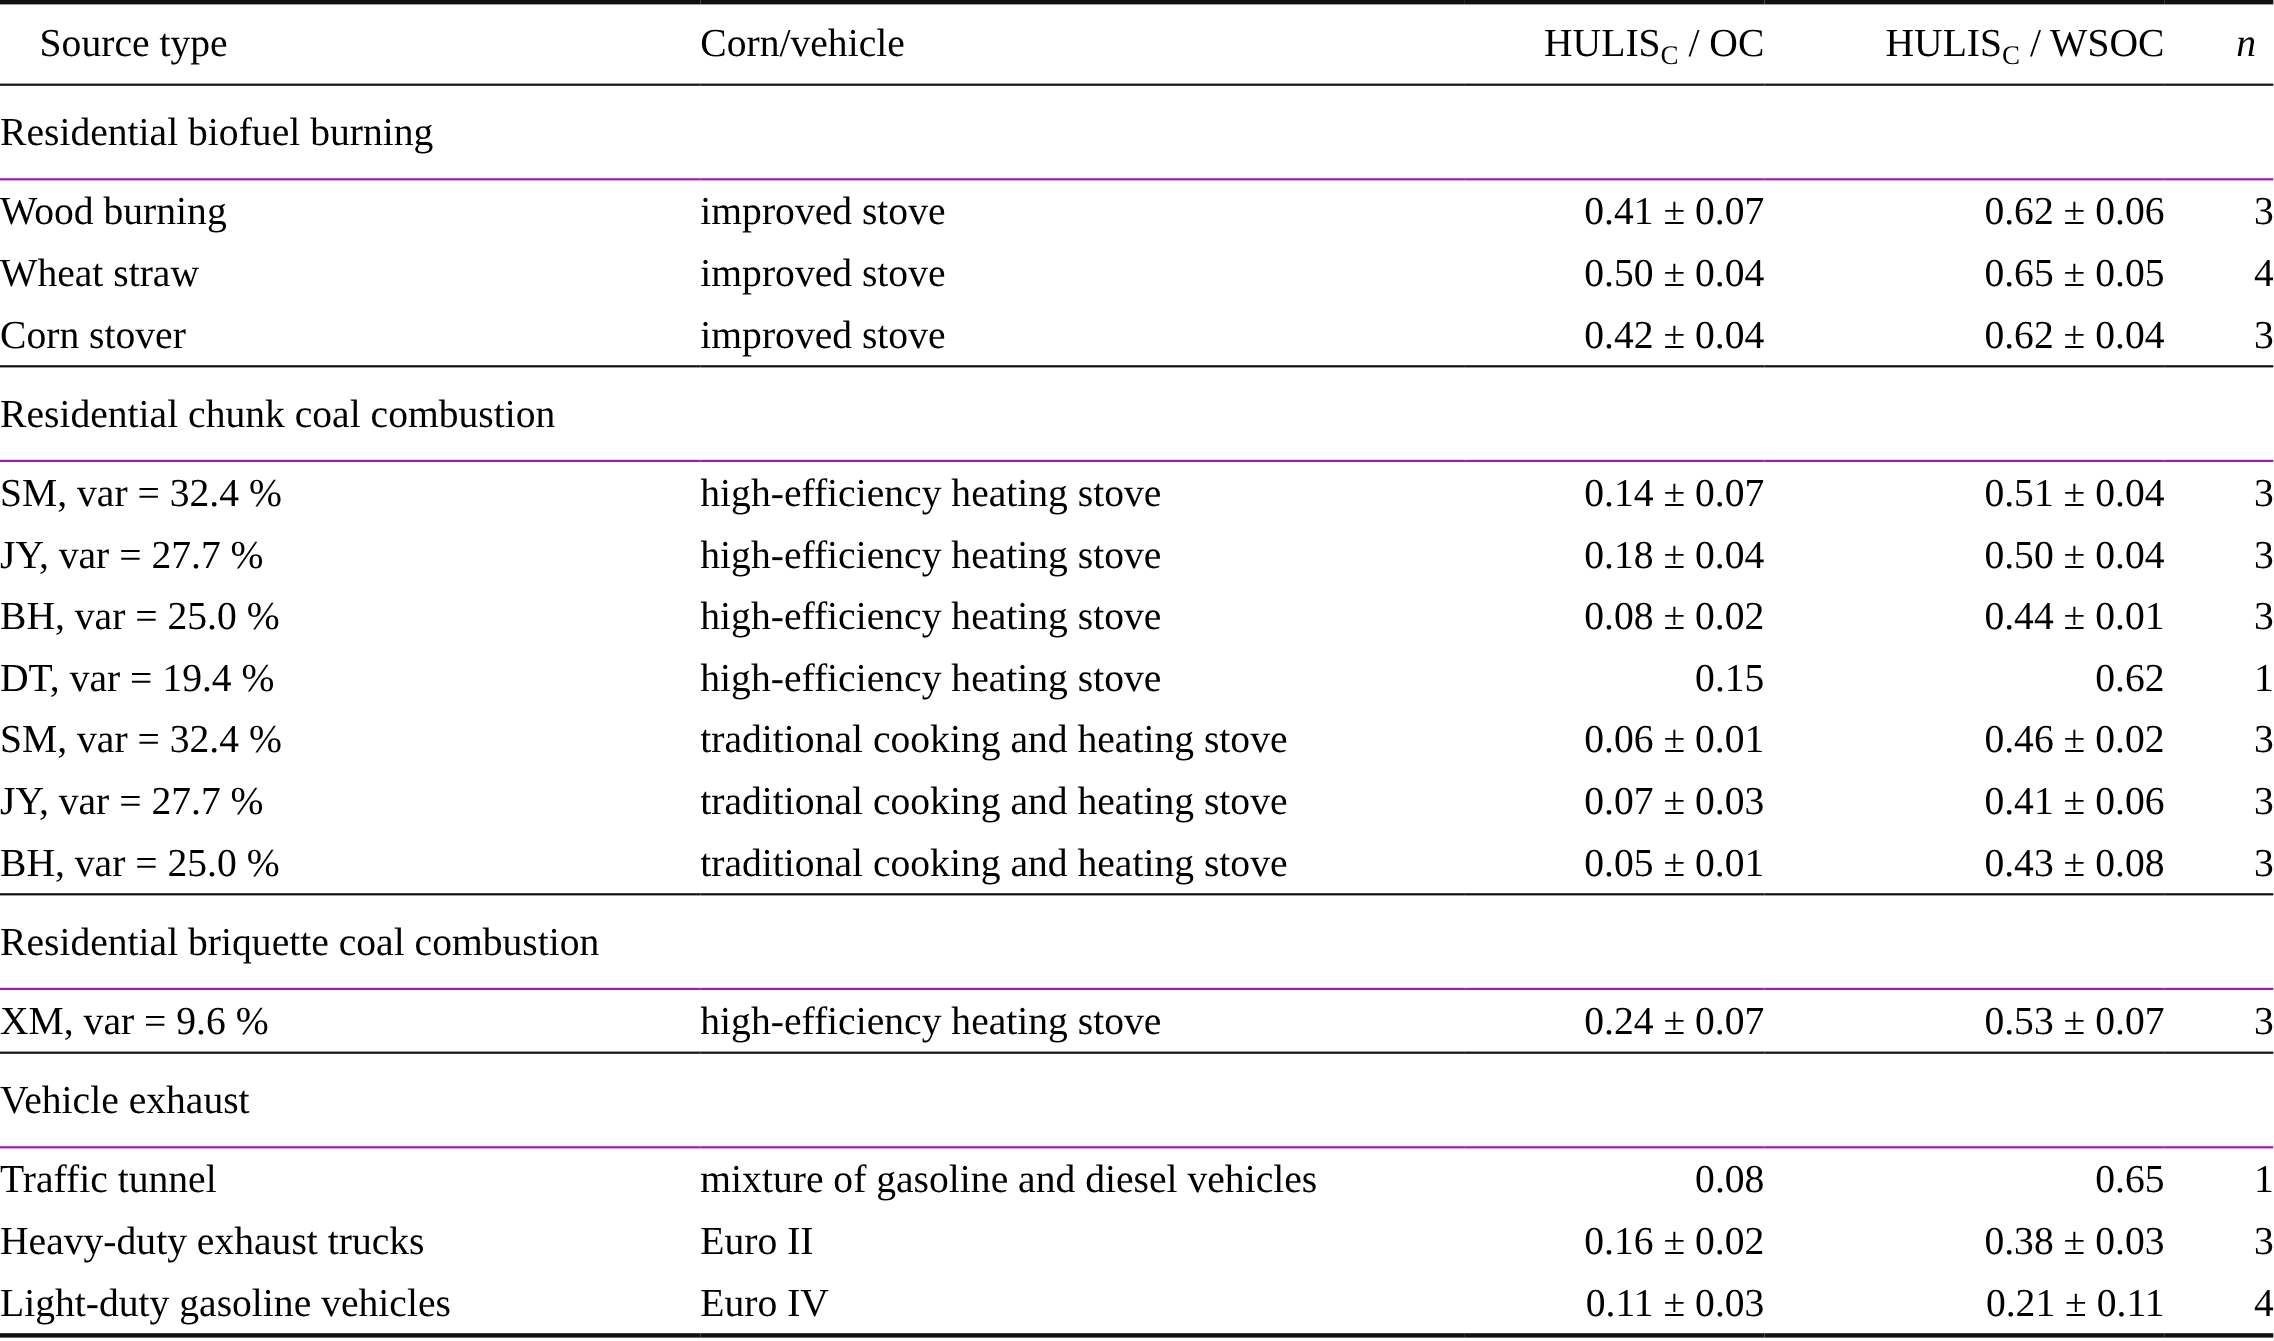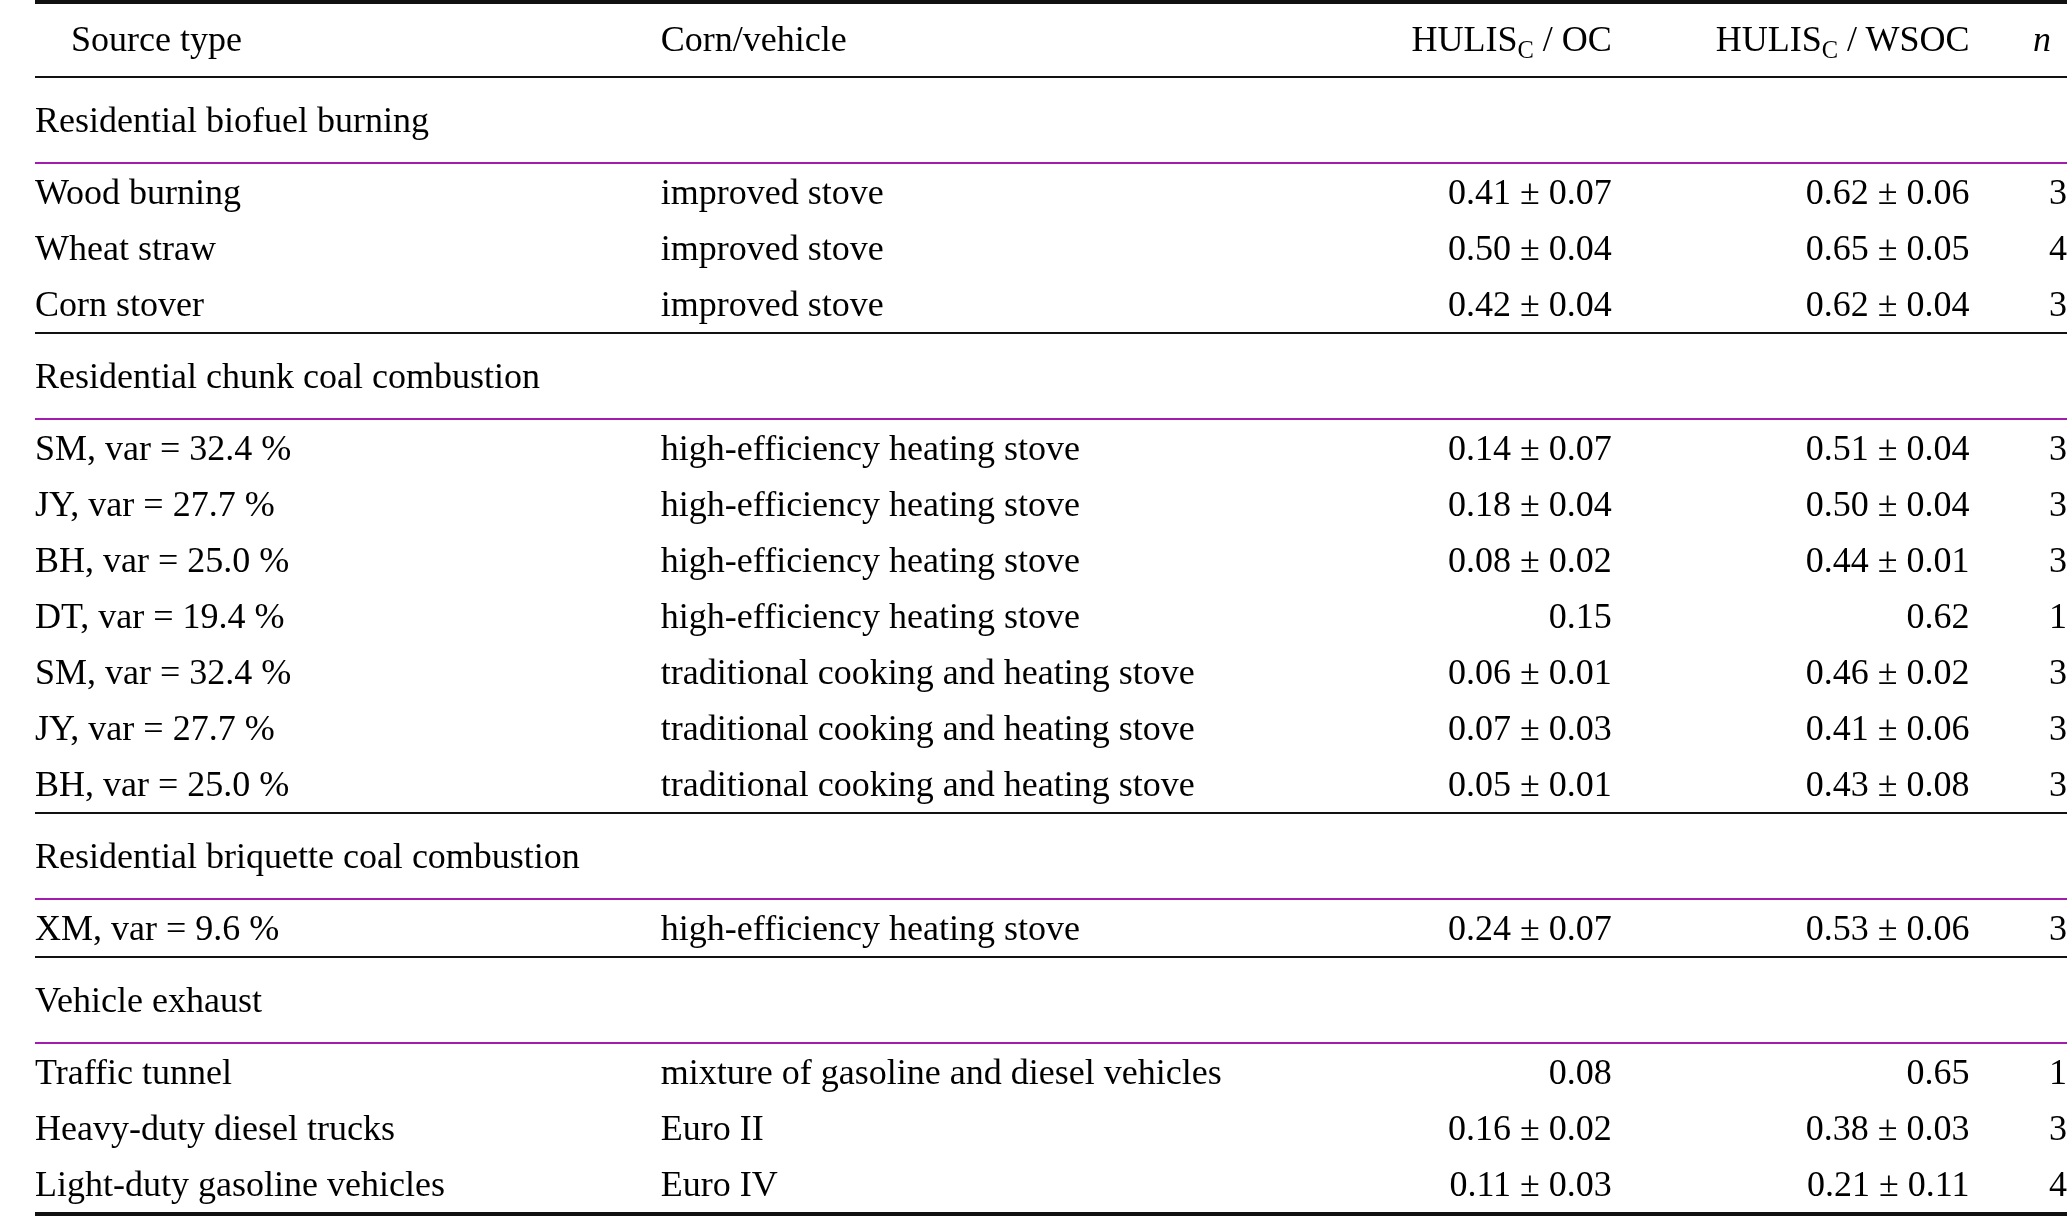--- a/index.html
+++ b/index.html
@@ -9,21 +9,20 @@
   }
   .page {
     width: 2067px;
     height: 1219px;
     box-sizing: border-box;
     background: #ffffff;
     color: #000000;
     font-family: "Liberation Serif", "DejaVu Serif", serif;
     font-size: 36px;
     overflow: hidden;
-    padding-left: 35px;
   }
   table.paper-table {
     width: 100%;
     border-collapse: collapse;
     border-top: 4px solid #111111;
     border-bottom: 4px solid #111111;
     table-layout: fixed;
   }
   col.c-source { width: 30.8%; }
   col.c-stove  { width: 33.6%; }
@@ -176,38 +175,38 @@
     </tbody>
 
     <tbody>
       <tr class="section-row">
         <td class="first" colspan="5">Residential briquette coal combustion</td>
       </tr>
       <tr class="data-row">
         <td class="first">XM, var = 9.6 %</td>
         <td>high-efficiency heating stove</td>
         <td class="num">0.24 ± 0.07</td>
-        <td class="num">0.53 ± 0.06</td>
+        <td class="num">0.53 ± 0.07</td>
         <td class="num last">3</td>
       </tr>
     </tbody>
 
     <tbody>
       <tr class="section-row">
         <td class="first" colspan="5">Vehicle exhaust</td>
       </tr>
       <tr class="data-row">
         <td class="first">Traffic tunnel</td>
         <td>mixture of gasoline and diesel vehicles</td>
         <td class="num">0.08</td>
         <td class="num">0.65</td>
         <td class="num last">1</td>
       </tr>
       <tr class="data-row">
-        <td class="first">Heavy-duty diesel trucks</td>
+        <td class="first">Heavy-duty exhaust trucks</td>
         <td>Euro II</td>
         <td class="num">0.16 ± 0.02</td>
         <td class="num">0.38 ± 0.03</td>
         <td class="num last">3</td>
       </tr>
       <tr class="data-row">
         <td class="first">Light-duty gasoline vehicles</td>
         <td>Euro IV</td>
         <td class="num">0.11 ± 0.03</td>
         <td class="num">0.21 ± 0.11</td>

